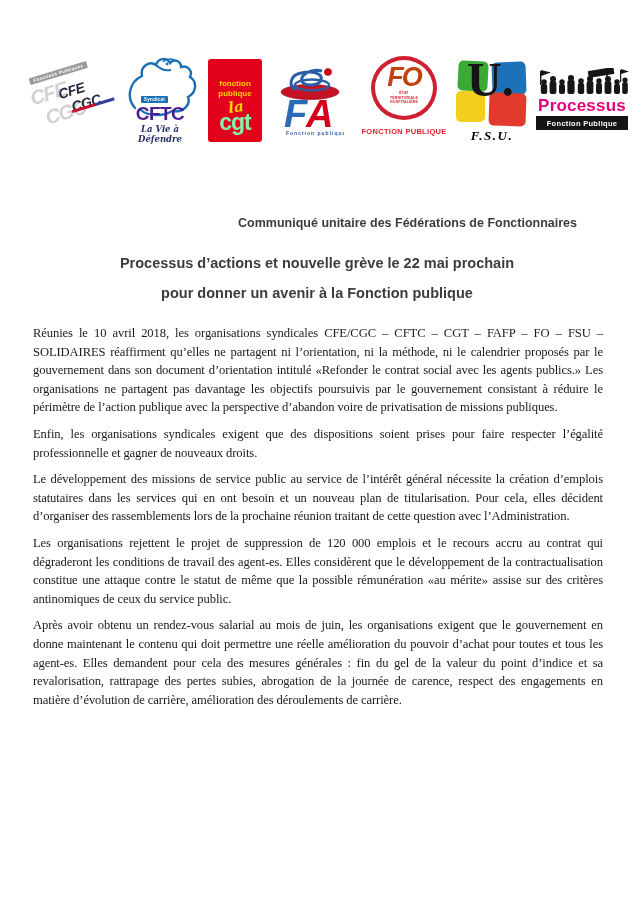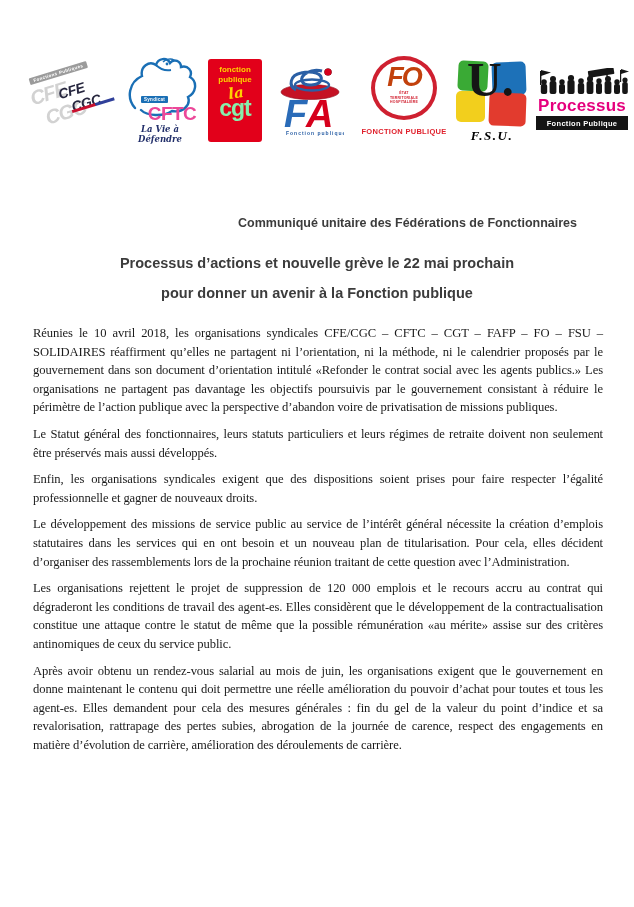--- a/index.html
+++ b/index.html
@@ -24,29 +24,29 @@
     font: italic 900 14px/12px "Liberation Sans", sans-serif; letter-spacing: -.5px; }
   .cfecgc-main .l2 { display: block; margin-left: 9px; }
   .cfecgc-stripe { position: absolute; left: 38px; top: 47px; width: 44px; height: 3px;
     background: linear-gradient(90deg, #c8102e 0 55%, #30409a 55% 100%); }
 
   
   .cftc { left: 119px; top: 56px; width: 82px; height: 84px; text-align: center; }
   .cftc-bird { position: absolute; left: 4px; top: 0; }
   .cftc-syndicat { position: absolute; left: 22px; top: 40px; background: #1a6fb5; color: #fff;
     font: bold 4.5px "Liberation Sans", sans-serif; padding: 1px 3px; border-radius: 1px; letter-spacing: .3px; }
-  .cftc-name { position: absolute; left: 12px; top: 47px; width: 100%; color: #ec4899;
+  .cftc-name { position: absolute; left: 0; top: 47px; width: 100%; color: #4c1d95;
     font: 900 19px "Liberation Sans", sans-serif; letter-spacing: -.5px; text-align: center; }
   .cftc-tagline { position: absolute; left: 0; top: 68px; width: 100%; color: #23306b;
     font: italic bold 8.5px "DejaVu Serif", serif; }
 
   
   .cgt { left: 208px; top: 59px; width: 54px; height: 83px; background: #e2001a; border-radius: 3px;
     text-align: center; overflow: hidden; }
-  .cgt-top { color: #ffd200; font: bold 8px/8.5px "Liberation Sans", sans-serif; padding-top: 6px; }
+  .cgt-top { color: #ffd200; font: bold 8px/8.5px "Liberation Sans", sans-serif; padding-top: 20px; }
   .cgt-la { display: block; color: #ffd200; font: italic bold 15px/14px "DejaVu Serif", serif;
     transform: rotate(-8deg); margin: 2px 0 -2px 2px; }
   .cgt-name { color: #86efac; font: bold 23px/21px "Liberation Sans", sans-serif; letter-spacing: -1px; }
 
   
   .fa { left: 276px; top: 63px; width: 68px; height: 76px; }
 
   
   .fo { left: 360px; top: 56px; width: 88px; height: 86px; }
   .fo-ring { width: 66px; height: 64px; border: 4px solid #cf2030; border-radius: 50%;
@@ -198,20 +198,19 @@
 
   <div class="communique">Communiqué unitaire des Fédérations de Fonctionnaires</div>
 
   <div class="doc-title">
     <div>Processus d’actions et nouvelle grève le 22 mai prochain</div>
     <div>pour donner un avenir à la Fonction publique</div>
   </div>
 
   <div class="doc-body" id="doc-body">
       <p><span>Réunies le 10 avril 2018, les organisations syndicales CFE/CGC – CFTC – CGT – FAFP – FO – FSU – SOLIDAIRES réaffirment qu’elles ne partagent ni l’orientation, ni la méthode, ni le calendrier proposés par le gouvernement dans son document d’orientation intitulé </span><span class="it">«Refonder le contrat social avec les agents publics.»</span><span> Les organisations ne partagent pas davantage les objectifs poursuivis par le gouvernement consistant à réduire le périmètre de l’action publique avec la perspective d’abandon voire de privatisation de missions publiques.</span></p>
-      <p><span>Le Statut général des fonctionnaires, leurs statuts particuliers et leurs régimes de retraite doivent non seulement être préservés mais aussi développés.</span></p>
       <p><span>Enfin, les organisations syndicales exigent que des dispositions soient prises pour faire respecter l’égalité professionnelle et gagner de nouveaux droits.</span></p>
       <p><span>Le développement des missions de service public au service de l’intérêt général nécessite la création d’emplois statutaires dans les services qui en ont besoin et un nouveau plan de titularisation. Pour cela, elles décident d’organiser des rassemblements lors de la prochaine réunion traitant de cette question avec l’Administration.</span></p>
       <p><span>Les organisations rejettent le projet de suppression de 120 000 emplois et le recours accru au contrat qui dégraderont les conditions de travail des agent-es. Elles considèrent que le développement de la contractualisation constitue une attaque contre le statut de même que la possible rémunération </span><span class="it">«au mérite»</span><span> assise sur des critères antinomiques de ceux du service public.</span></p>
       <p><span>Après avoir obtenu un rendez-vous salarial au mois de juin, les organisations exigent que le gouvernement en donne maintenant le contenu qui doit permettre une réelle amélioration du pouvoir d’achat pour toutes et tous les agent-es. Elles demandent pour cela des mesures générales : fin du gel de la valeur du point d’indice et sa revalorisation, rattrapage des pertes subies, abrogation de la journée de carence, respect des engagements en matière d’évolution de carrière, amélioration des déroulements de carrière.</span></p>
     </div>
 
 </div>
 
 </body></html>

